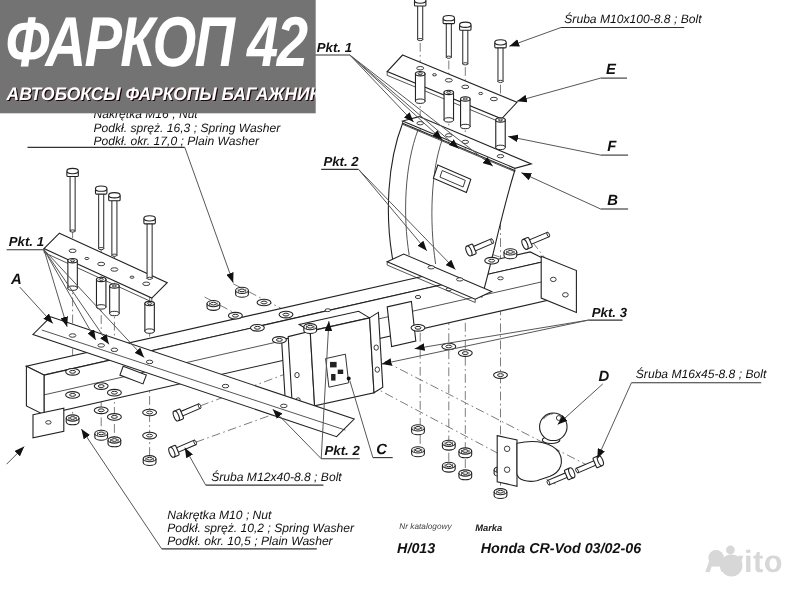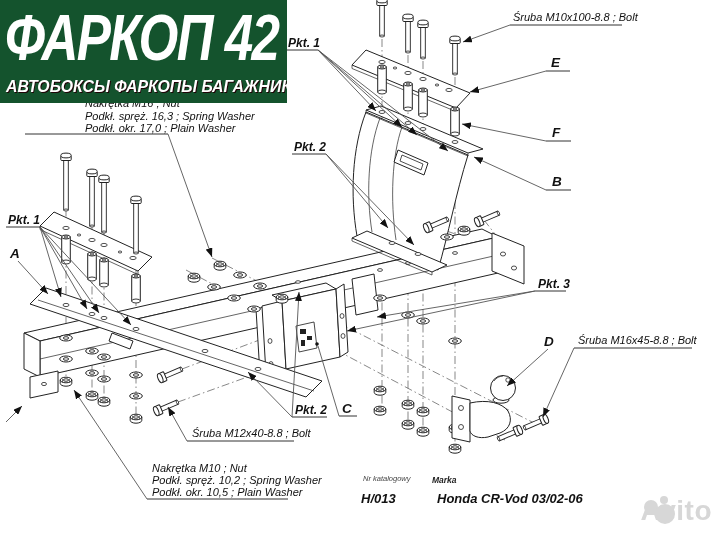--- a/index.html
+++ b/index.html
@@ -1,20 +1,20 @@
 <!DOCTYPE html>
 <html><head>
 <meta charset="utf-8">
 <style>
   html,body{margin:0;padding:0;background:#fff;}
   .stage{position:relative;width:720px;height:535px;background:#fff;overflow:hidden;
          font-family:"Liberation Sans",sans-serif;}
   svg{position:absolute;left:0;top:0;}
   
-  .banner{position:absolute;left:0;top:0;width:287px;height:103px;background:#14532d;
+  .banner{position:absolute;left:0;top:0;width:287px;height:103px;background:#737373;
           color:#fff;overflow:hidden;z-index:5;}
   .banner-title{font-size:64px;font-weight:bold;font-style:italic;line-height:1;
                 white-space:nowrap;margin:6px 0 0 5px;letter-spacing:-2px;
                 transform:scaleX(0.80);transform-origin:0 0;}
   .banner-subtitle{position:absolute;left:6px;bottom:7px;font-size:16.5px;font-weight:bold;
                    font-style:italic;white-space:nowrap;letter-spacing:0px;
                    transform:scaleX(0.96);transform-origin:0 50%;
                    text-shadow:1px 1px 0 #200407;}
   
   .watermark{position:absolute;right:8px;bottom:8px;display:flex;align-items:center;

